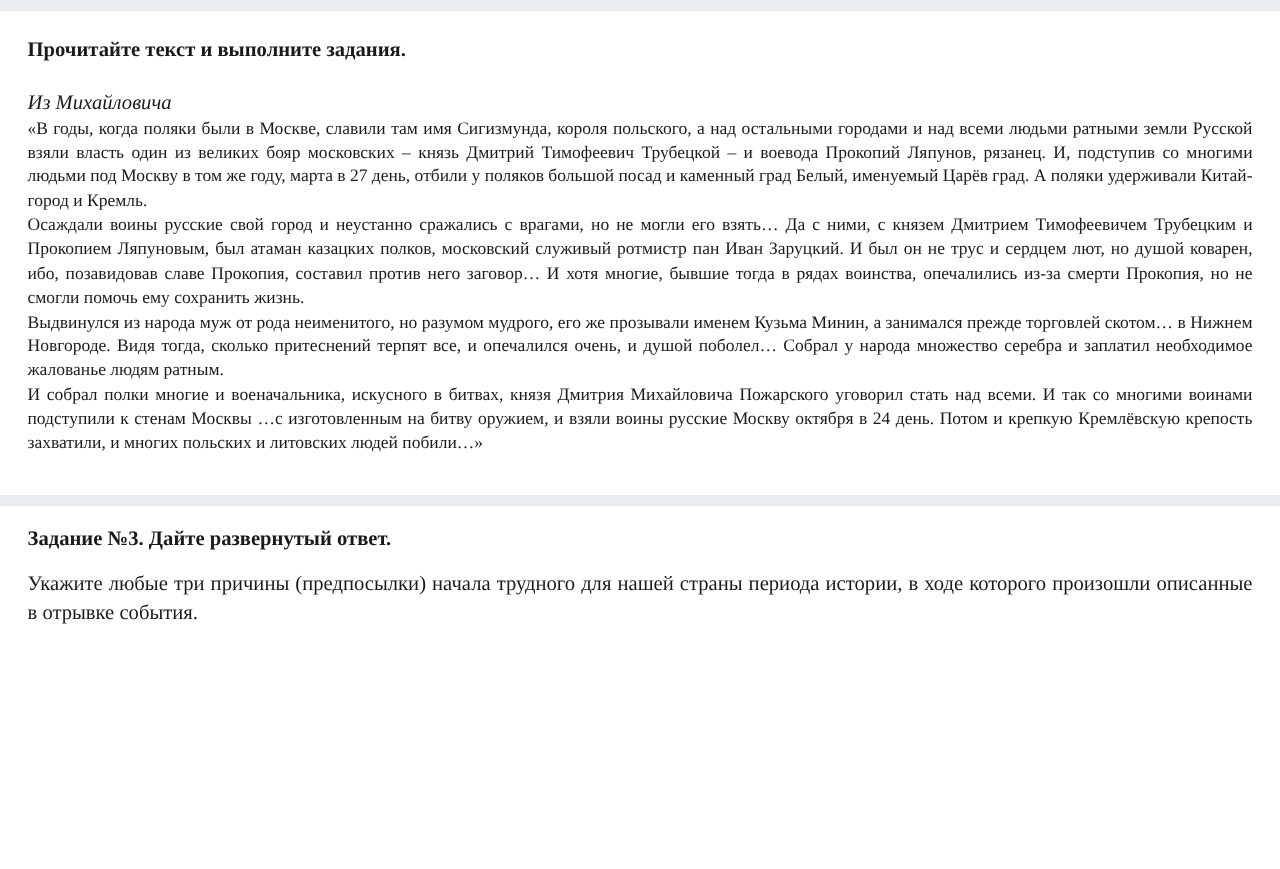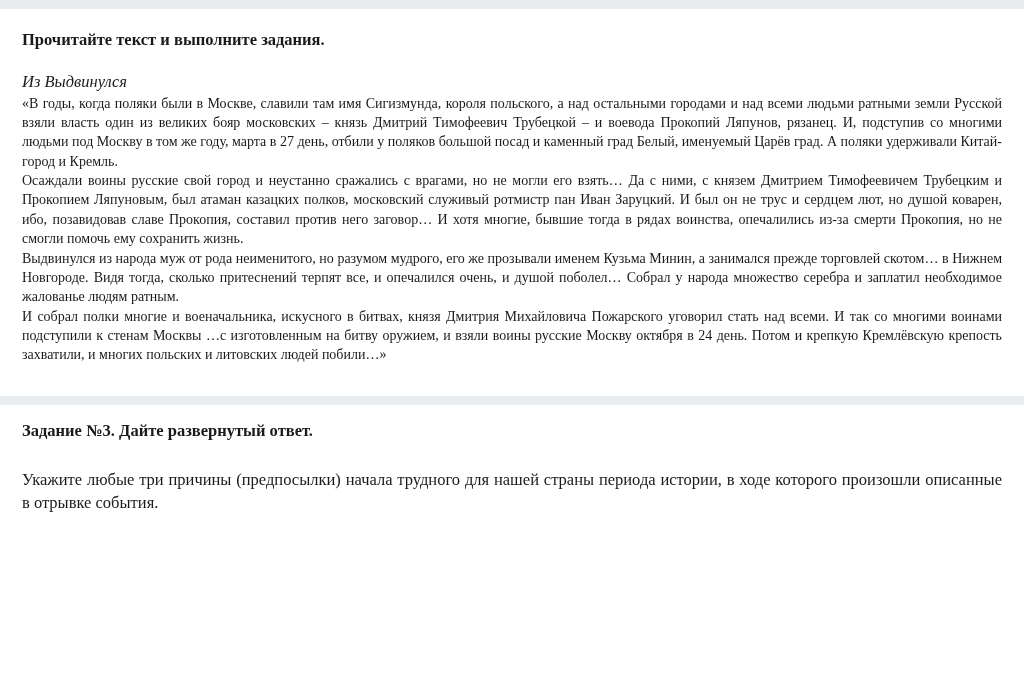--- a/index.html
+++ b/index.html
@@ -60,34 +60,34 @@
   .task-title {
     font-weight: bold;
     font-size: 16.5px;
     margin-bottom: 0;
     line-height: 1.2;
   }
   .task-text {
     font-size: 16.5px;
     line-height: 1.385;
     text-align: justify;
-    margin-top: 28px;
+    margin-top: 15px;
   }
 </style>
 </head>
 <body>
 
 <div class="page">
 
   <div class="top-rule"></div>
 
   <div class="section">
     <p class="instruction">Прочитайте текст и выполните задания.</p>
 
-    <p class="source-title">Из Выдвинулся</p>
+    <p class="source-title">Из Михайловича</p>
 
     <p class="para">«В годы, когда поляки были в Москве, славили там имя Сигизмунда, короля польского, а над остальными городами и над всеми людьми ратными земли Русской взяли власть один из великих бояр московских – князь Дмитрий Тимофеевич Трубецкой – и воевода Прокопий Ляпунов, рязанец. И, подступив со многими людьми под Москву в том же году, марта в 27 день, отбили у поляков большой посад и каменный град Белый, именуемый Царёв град. А поляки удерживали Китай-город и Кремль.</p>
     <p class="para">Осаждали воины русские свой город и неустанно сражались с врагами, но не могли его взять… Да с ними, с князем Дмитрием Тимофеевичем Трубецким и Прокопием Ляпуновым, был атаман казацких полков, московский служивый ротмистр пан Иван Заруцкий. И был он не трус и сердцем лют, но душой коварен, ибо, позавидовав славе Прокопия, составил против него заговор… И хотя многие, бывшие тогда в рядах воинства, опечалились из-за смерти Прокопия, но не смогли помочь ему сохранить жизнь.</p>
     <p class="para">Выдвинулся из народа муж от рода неименитого, но разумом мудрого, его же прозывали именем Кузьма Минин, а занимался прежде торговлей скотом… в Нижнем Новгороде. Видя тогда, сколько притеснений терпят все, и опечалился очень, и душой поболел… Собрал у народа множество серебра и заплатил необходимое жалованье людям ратным.</p>
     <p class="para">И собрал полки многие и военачальника, искусного в битвах, князя Дмитрия Михайловича Пожарского уговорил стать над всеми. И так со многими воинами подступили к стенам Москвы …с изготовленным на битву оружием, и взяли воины русские Москву октября в 24 день. Потом и крепкую Кремлёвскую крепость захватили, и многих польских и литовских людей побили…»</p>
   </div>
 
   <div class="divider"></div>
 
   <div class="section">

